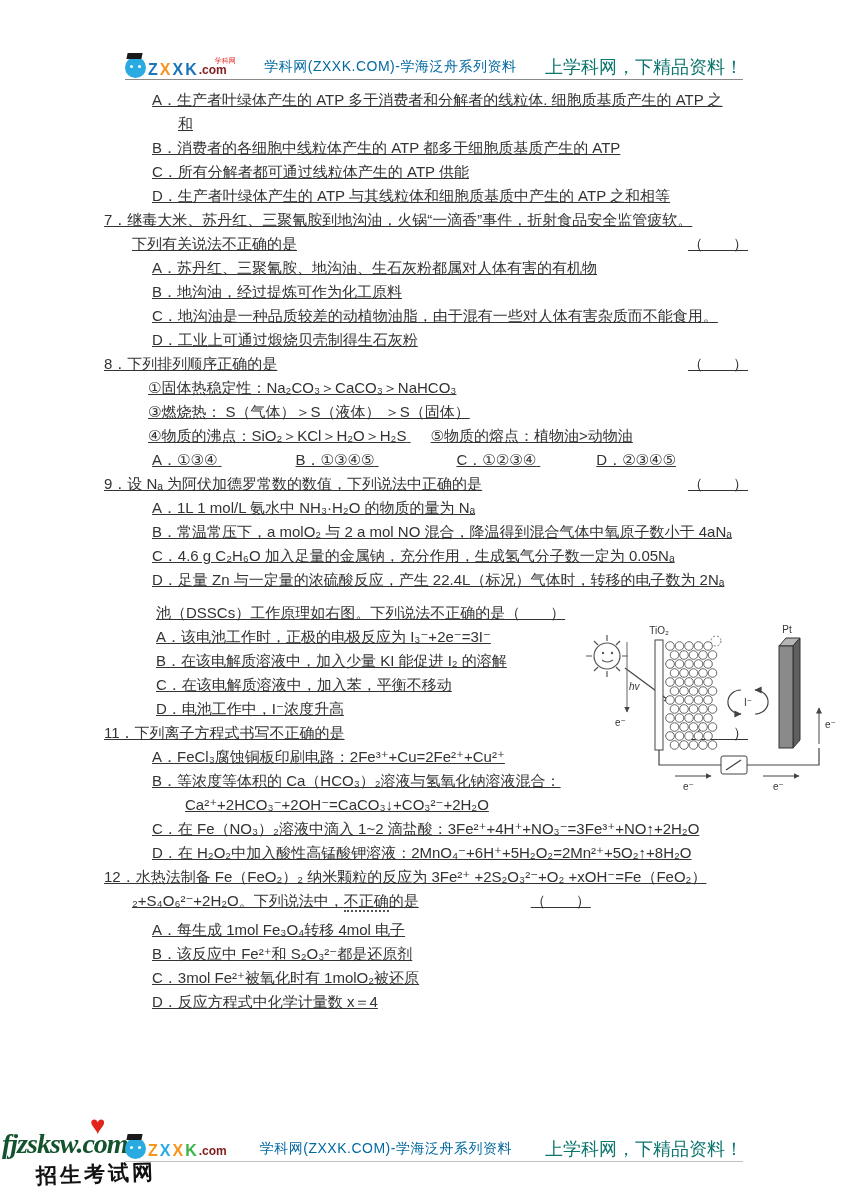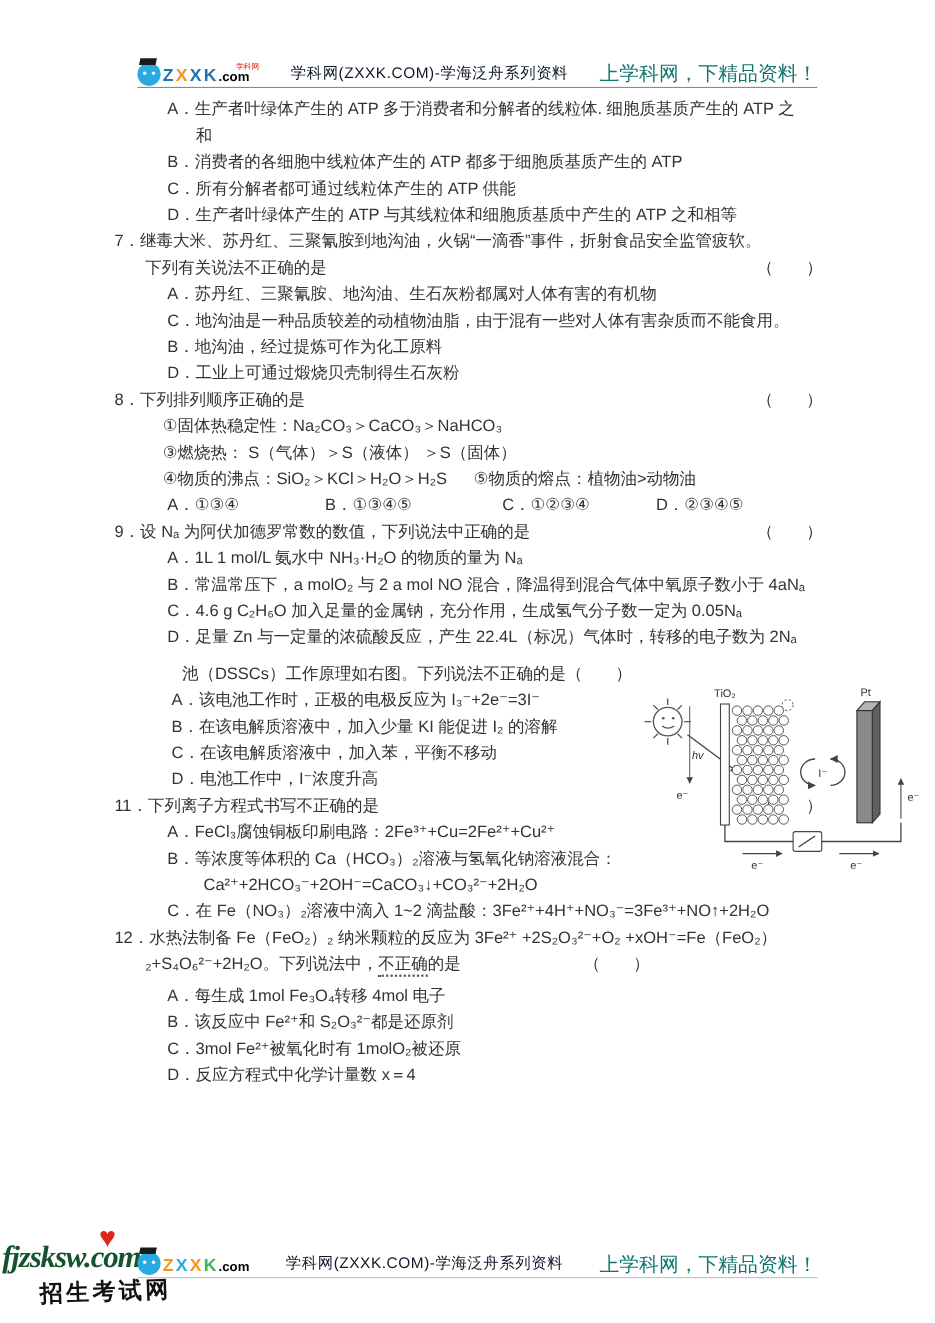--- a/index.html
+++ b/index.html
@@ -8,44 +8,44 @@
     width:850px; height:1203px; position:relative; overflow:hidden;
     font-family:"Liberation Sans","DejaVu Sans",sans-serif; color:#333;
   }
   
   .bar {
     position:absolute; left:125px; width:618px; height:26px;
     display:flex; align-items:center; justify-content:space-between;
   }
   .header { top:54px; border-bottom:1px solid #8a8a8a; }
   .footer { top:1136px; border-bottom:1px solid #c0c0c0; }
-  .bar-center { font-size:14px; color:#0f172a; letter-spacing:.5px; }
+  .bar-center { font-size:14px; color:#0369a1; letter-spacing:.5px; }
   .bar-right  { font-size:18px; color:#0f766e; font-weight:normal; }
   .logo { display:flex; align-items:flex-end; gap:2px; cursor:pointer; }
   .mascot { position:relative; width:21px; height:21px; background:#29abe2; border-radius:50%; }
   .mascot .cap { position:absolute; top:-4px; left:2px; width:15px; height:6px; background:#1a1a1a; transform:skewX(-12deg); }
   .mascot .eye { position:absolute; top:8px; left:5px; width:3px; height:3px; background:#fff; border-radius:50%; box-shadow:8px 0 0 #fff; }
   .lz { font-weight:bold; font-size:16px; line-height:16px; }
   .c-blue { color:#1b75bb; } .c-org { color:#f7941d; } .c-grn { color:#39b54a; } .c-lblue { color:#29abe2; }
-  .c-com { color:#000000; font-size:12px; }
+  .c-com { color:#7f1d1d; font-size:12px; }
   .logo-sup { font-size:7px; color:#e1251b; margin-left:-14px; margin-bottom:12px; }
   
   .content { position:absolute; left:104px; top:88px; width:646px; }
-  .line { min-height:24px; line-height:24px; font-size:15px; white-space:nowrap; }
+  .line { min-height:24px; line-height:24px; font-size:15px; white-space:nowrap;text-decoration:underline; }
   .opt  { padding-left:48px; }
   .sub  { padding-left:44px; }
   .cont2 { padding-left:74px; }
   .jrow { display:flex; justify-content:space-between; padding-right:2px; }
   .ind  { padding-left:28px; }
   .q10 { width:480px; }
   .q10 .opt, .q10 .ind10 { padding-left:52px; }
   .gap31 { margin-top:31px; }
   .gap9  { margin-top:9px; }
   .gap5  { margin-top:5px; }
-  .gap4  { margin-top:4px;text-align:center; }
+  .gap4  { margin-top:4px; }
   .m58 { margin-left:74px; } .m78 { margin-left:78px; } .m56 { margin-left:56px; } .m20 { margin-left:20px; }
   .emph { border-bottom:2px dotted #555; padding-bottom:1px; }
   .sp150 { display:inline-block; width:112px; }
   
   .figure { position:absolute; left:583px; top:610px; width:267px; height:188px; }
   .figure svg text { font-size:10px; fill:#333; }
   
   .wm-site { position:absolute; left:2px; top:1128px; font-family:"Liberation Serif","DejaVu Serif",serif;
              font-style:italic; font-weight:bold; font-size:28px; color:#14532d; letter-spacing:-1px; }
   .wm-heart { position:absolute; left:90px; top:1110px; font-size:26px; color:#e1251b; }
@@ -82,22 +82,22 @@
     <div class="line opt">D．生产者叶绿体产生的 ATP 与其线粒体和细胞质基质中产生的 ATP 之和相等</div>
   </div>
 
   <div>
     <div class="line">7．继毒大米、苏丹红、三聚氰胺到地沟油，火锅“一滴香”事件，折射食品安全监管疲软。</div>
     <div class="line jrow ind">
       <span>下列有关说法不正确的是</span>
       <span>（　　）</span>
     </div>
     <div class="line opt">A．苏丹红、三聚氰胺、地沟油、生石灰粉都属对人体有害的有机物</div>
+    <div class="line opt">B．地沟油，经过提炼可作为化工原料</div>
     <div class="line opt">C．地沟油是一种品质较差的动植物油脂，由于混有一些对人体有害杂质而不能食用。</div>
-    <div class="line opt">B．地沟油，经过提炼可作为化工原料</div>
     <div class="line opt">D．工业上可通过煅烧贝壳制得生石灰粉</div>
   </div>
 
   <div>
     <div class="line jrow">
       <span>8．下列排列顺序正确的是</span>
       <span>（　　）</span>
     </div>
     <div class="line sub">①固体热稳定性：Na₂CO₃＞CaCO₃＞NaHCO₃</div>
     <div class="line sub">③燃烧热： S（气体）＞S（液体） ＞S（固体）</div>
@@ -134,20 +134,21 @@
 
   <div>
     <div class="line jrow">
       <span>11．下列离子方程式书写不正确的是</span>
       <span>（　　）</span>
     </div>
     <div class="line opt">A．FeCl₃腐蚀铜板印刷电路：2Fe³⁺+Cu=2Fe²⁺+Cu²⁺</div>
     <div class="line opt">B．等浓度等体积的 Ca（HCO₃）₂溶液与氢氧化钠溶液混合：</div>
     <div class="line" style="padding-left:81px">Ca²⁺+2HCO₃⁻+2OH⁻=CaCO₃↓+CO₃²⁻+2H₂O</div>
     <div class="line opt">C．在 Fe（NO₃）₂溶液中滴入 1~2 滴盐酸：3Fe²⁺+4H⁺+NO₃⁻=3Fe³⁺+NO↑+2H₂O</div>
+    <div class="line opt">D．在 H₂O₂中加入酸性高锰酸钾溶液：2MnO₄⁻+6H⁺+5H₂O₂=2Mn²⁺+5O₂↑+8H₂O</div>
   </div>
 
   <div>
     <div class="line">12．水热法制备 Fe（FeO₂）₂ 纳米颗粒的反应为 3Fe²⁺ +2S₂O₃²⁻+O₂ +xOH⁻=Fe（FeO₂）</div>
     <div class="line ind">
       <span>₂+S₄O₆²⁻+2H₂O。下列说法中，</span><span class="emph">不正确</span><span>的是</span><span class="sp150"></span><span>（　　）</span>
     </div>
     <div class="line opt gap5">A．每生成 1mol Fe₃O₄转移 4mol 电子</div>
     <div class="line opt">B．该反应中 Fe²⁺和 S₂O₃²⁻都是还原剂</div>
     <div class="line opt">C．3mol Fe²⁺被氧化时有 1molO₂被还原</div>

